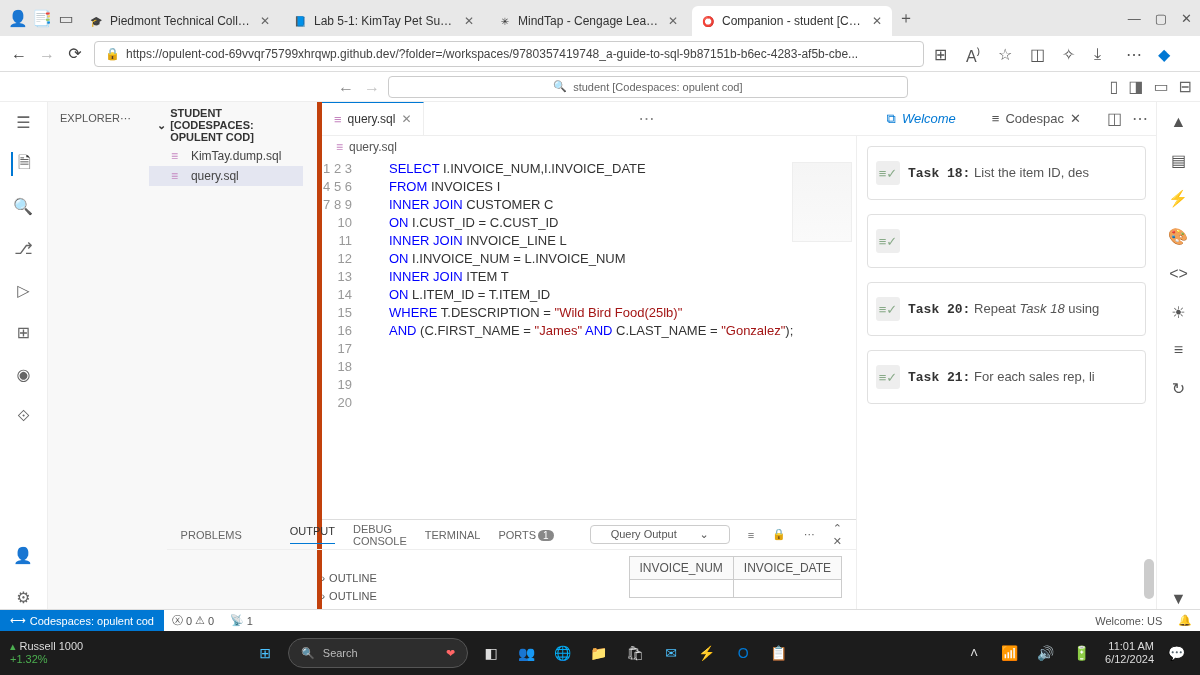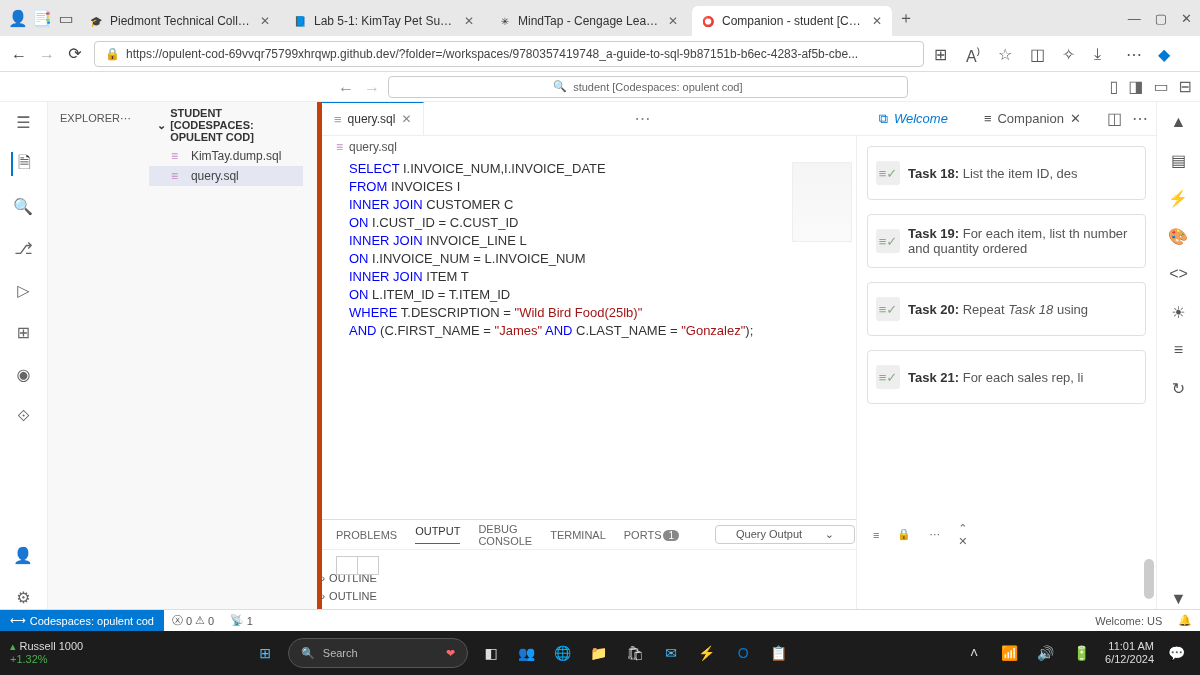--- a/index.html
+++ b/index.html
@@ -59,35 +59,35 @@
   .ed-body { flex: 1; display: flex; min-height: 0; }
   .code-side { flex: 1; display: flex; flex-direction: column; min-width: 0; }
   .breadcrumb { height: 22px; font-size: 12px; color: #555; padding: 0 14px; display:flex;align-items:center;gap:6px;}
   .code-wrap { flex: 1; display: flex; font-family: Consolas, monospace; font-size: 13px; overflow: hidden; position:relative;}
   .gutter { width: 40px; text-align: right; color: #999; padding-right: 10px; padding-top: 2px; line-height: 18px; }
   .code { flex: 1; padding-top: 2px; line-height: 18px; white-space: pre; color: #333; margin-left: 27px; }
   .kw { color: #0000ff; }
   .str { color: #a31515; }
   .minimap { position:absolute; right:4px; top:4px; width:60px; height:80px; background:linear-gradient(#f5f5f5,#fafafa); border:1px solid #eee; font-size:2px; line-height:3px; color:#ccc; overflow:hidden; padding:2px;}
   
-  .panel { height: 90px; border-top: 1px solid #ddd; display: flex; flex-direction: column; }
+  .panel { height: 90px; border-top: 1px solid #ddd; display: flex; flex-direction: column; align-items: flex-end; }
   .panel-tabs { height: 30px; display: flex; align-items: center; gap: 18px; padding: 0 14px; font-size: 11px; color: #666; border-bottom:1px solid #eee;}
-  .panel-tabs .pt.active { color: #333; border-bottom: 1px solid #0078d4; padding-bottom: 6px;}
+  .panel-tabs .pt.active { color: #333; border-bottom: 1px solid #0078d4; padding-bottom: 6px; margin-left: 30px;}
   .panel-tabs .pt-badge { background:#888;color:#fff;border-radius:8px;padding:0 5px;font-size:10px;margin-left:2px;}
   .panel-tabs .pspacer{flex:1;}
   .panel-tabs .pquery{border:1px solid #ccc;border-radius:4px;padding:2px 20px;font-size:11px;color:#555;min-width:140px;}
   .panel-body { flex:1; padding: 6px 14px;}
   .res-table { border-collapse: collapse; font-size: 12px; }
   .res-table th { border: 1px solid #ccc; padding: 4px 10px; font-weight: normal; color:#555; background:#fafafa;}
   .res-table td { border:1px solid #ccc; padding:4px 10px; height:18px;}
   
   .companion-side { width: 300px; border-left: 1px solid #eee; padding: 10px; display: flex; flex-direction: column; gap: 14px; }
   .task-card { border: 1px solid #e0e0e0; border-radius: 4px; padding: 10px 10px 10px 40px; position: relative; font-size: 13px; color: #555; min-height: 54px; display:flex;align-items:center;}
   .task-card .ticon { position: absolute; left: 8px; top: 14px; width: 24px; height: 24px; background: #eee; border-radius: 3px; display:flex;align-items:center;justify-content:center;color:#8a8;}
-  .task-card b { color: #333; }
+  .task-card b { color: #333; font-family: Liberation Mono, monospace; }
   .companion-side .scroll{position:absolute;right:2px;bottom:10px;width:10px;height:40px;background:#ccc;border-radius:5px;}
   
   .rail { width: 44px; border-left: 1px solid #eee; display: flex; flex-direction: column; align-items: center; padding-top: 10px; gap: 18px; color: #555; }
   .rail .ri{width:20px;height:20px;display:flex;align-items:center;justify-content:center;}
   
   .statusbar { height: 22px; background: #fff; border-top: 1px solid #ddd; display: flex; align-items: center; font-size: 11px; }
   .statusbar .remote { background: #0078d4; color: #fff; height: 100%; display: flex; align-items: center; padding: 0 10px; gap:4px;}
   .statusbar .sitem { padding: 0 8px; color: #555; display:flex;align-items:center;gap:3px;}
   .statusbar .sspacer{flex:1;}
   
@@ -228,36 +228,57 @@
       </div>
       <div class="tabspacer">
           <span style="color:#888">⋯</span>
         </div>
       <div class="welcome">
         <span style="color:#0078d4">⧉</span>
         <span style="font-style:italic">Welcome</span>
       </div>
       <div class="companion">
         <span>≡</span>
-        <span>Companion</span>
+        <span>Codespac</span>
         <span>✕</span>
       </div>
       <div class="ract">
         <span>◫</span>
         <span>⋯</span>
       </div>
     </div>
 
     <div class="ed-body">
       <div class="code-side">
         <div class="breadcrumb">
           <span style="color:#c586c0">≡</span>
           <span>query.sql</span>
         </div>
         <div class="code-wrap">
+          <div class="gutter" id="gutter">1
+2
+3
+4
+5
+6
+7
+8
+9
+10
+11
+12
+13
+14
+15
+16
+17
+18
+19
+20
+</div>
           <div class="code" id="code"><span class="kw">SELECT</span> I.INVOICE_NUM,I.INVOICE_DATE
 <span class="kw">FROM</span> INVOICES I
 <span class="kw">INNER</span> <span class="kw">JOIN</span> CUSTOMER C
 <span class="kw">ON</span> I.CUST_ID = C.CUST_ID
 <span class="kw">INNER</span> <span class="kw">JOIN</span> INVOICE_LINE L
 <span class="kw">ON</span> I.INVOICE_NUM = L.INVOICE_NUM
 <span class="kw">INNER</span> <span class="kw">JOIN</span> ITEM T
 <span class="kw">ON</span> L.ITEM_ID = T.ITEM_ID
 <span class="kw">WHERE</span> T.DESCRIPTION = <span class="str">"Wild Bird Food(25lb)"</span>
 <span class="kw">AND</span> (C.FIRST_NAME = <span class="str">"James"</span> <span class="kw">AND</span> C.LAST_NAME = <span class="str">"Gonzalez"</span>);
@@ -276,38 +297,41 @@
             <span>≡</span>
             <span>🔒</span>
             <span>⋯</span>
             <span>⌃
             <span>✕</span>
           </span>
             </div>
           <div class="panel-body">
             <table class="res-table">
               <tbody>
+                  <tr>
+                <th>INVOICE_NUM</th>
+                <th>INVOICE_DATE</th>
+              </tr>
               <tr>
                     <td></td>
                     <td></td>
                   </tr>
             </tbody>
               </table>
           </div>
         </div>
       </div>
 
       <div class="companion-side" style="position:relative">
         <div class="task-card">
           <div class="ticon">≡✓</div>
           <div><b>Task 18:</b> List the item ID, des</div>
         </div>
         <div class="task-card">
           <div class="ticon">≡✓</div>
-          <div><b>Task 19:</b> For each item, list th number and quantity ordered</div>
         </div>
         <div class="task-card">
           <div class="ticon">≡✓</div>
           <div><b>Task 20:</b> Repeat <i>Task 18</i> using</div>
         </div>
         <div class="task-card">
           <div class="ticon">≡✓</div>
           <div><b>Task 21:</b> For each sales rep, li</div>
         </div>
         <div class="scroll"></div>

